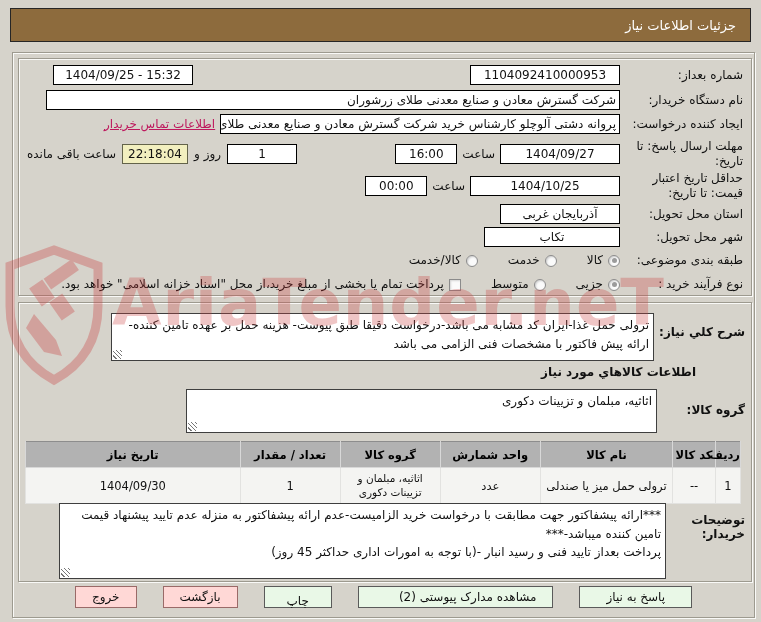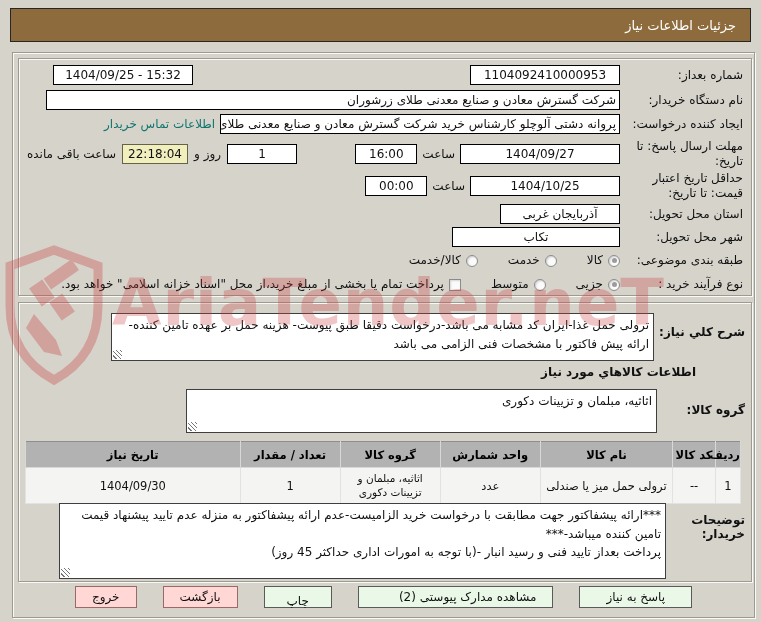--- a/index.html
+++ b/index.html
@@ -22,21 +22,21 @@
   .lbl { width:118px; flex:none; }
   .b { font-weight:bold; }
 
   .ibox { background:#fff; border:1px solid #000000; height:20px; line-height:18px; padding:0 3px;
           font-size:12px; overflow:hidden; white-space:nowrap; }
   .ctr { text-align:center; direction:ltr; }
   .rgt { text-align:right; }
   .ylw { background:#f2efbf; border:1px solid #63634a; width:66px; height:20px; line-height:18px;
          text-align:center; direction:ltr; font-size:12px; }
 
-  .link { color:#0f766e; cursor:pointer; white-space:nowrap; }
+  .link { color:#be185d; cursor:pointer; white-space:nowrap;text-decoration:underline; }
 
   .radio { width:12px; height:12px; flex:none; border-radius:50%; border:1px solid #8b8b8b;
            background:#fbfbfb; box-shadow: inset 1px 1px 2px rgba(0,0,0,.18); }
   .radio.sel::after { content:''; display:block; width:5px; height:5px; margin:2.5px; border-radius:50%; background:#9b9b9b; }
   .chk { width:12px; height:12px; flex:none; border:1px solid #8b8b8b; background:#fbfbfb;
          box-shadow: inset 1px 1px 2px rgba(0,0,0,.15); }
   .ritem { display:flex; align-items:center; column-gap:5px; }
 
   .tbox { position:absolute; background:#fff; border:1px solid #3f3f3f; font-size:12px;
           padding:2px 4px; overflow:hidden; white-space:pre-line; line-height:1.55; }
@@ -93,21 +93,21 @@
     </div>
 
     <div class="row" style="top:55px; left:85px">
       <span class="lbl">ایجاد کننده درخواست:</span>
       <div class="ibox rgt" style="flex:1">پروانه  دشتی آلوچلو کارشناس خرید شرکت گسترش معادن و صنایع معدنی طلای زرشوران</div>
       <span class="link">اطلاعات تماس خریدار</span>
     </div>
 
     <div class="row" style="top:80px; left:8px">
       <span class="lbl">مهلت ارسال پاسخ: تا تاریخ:</span>
-      <div class="ibox ctr" style="width:160px">1404/09/27</div>
+      <div class="ibox ctr" style="width:120px">1404/09/27</div>
       <span>ساعت</span>
       <div class="ibox ctr" style="width:62px">16:00</div>
       <div class="ritem" style="margin-right:auto; column-gap:6px">
         <div class="ibox ctr" style="width:70px">1</div>
         <span>روز و</span>
         <div class="ylw">22:18:04</div>
         <span>ساعت باقی مانده</span>
       </div>
     </div>
 
@@ -118,21 +118,21 @@
       <div class="ibox ctr" style="width:62px">00:00</div>
     </div>
 
     <div class="row" style="top:145px">
       <span class="lbl">استان محل تحویل:</span>
       <div class="ibox ctr" style="width:120px">آذربایجان غربی</div>
     </div>
 
     <div class="row" style="top:168px">
       <span class="lbl">شهر محل تحویل:</span>
-      <div class="ibox ctr" style="width:168px">تکاب</div>
+      <div class="ibox ctr" style="width:136px">تکاب</div>
     </div>
 
     <div class="row" style="top:194px; column-gap:30px">
       <span class="lbl" style="margin-left:-25px">طبقه بندی موضوعی:</span>
       <span class="ritem">
         <span class="radio sel"></span>
         <span>کالا</span>
       </span>
       <span class="ritem">
         <span class="radio"></span>

